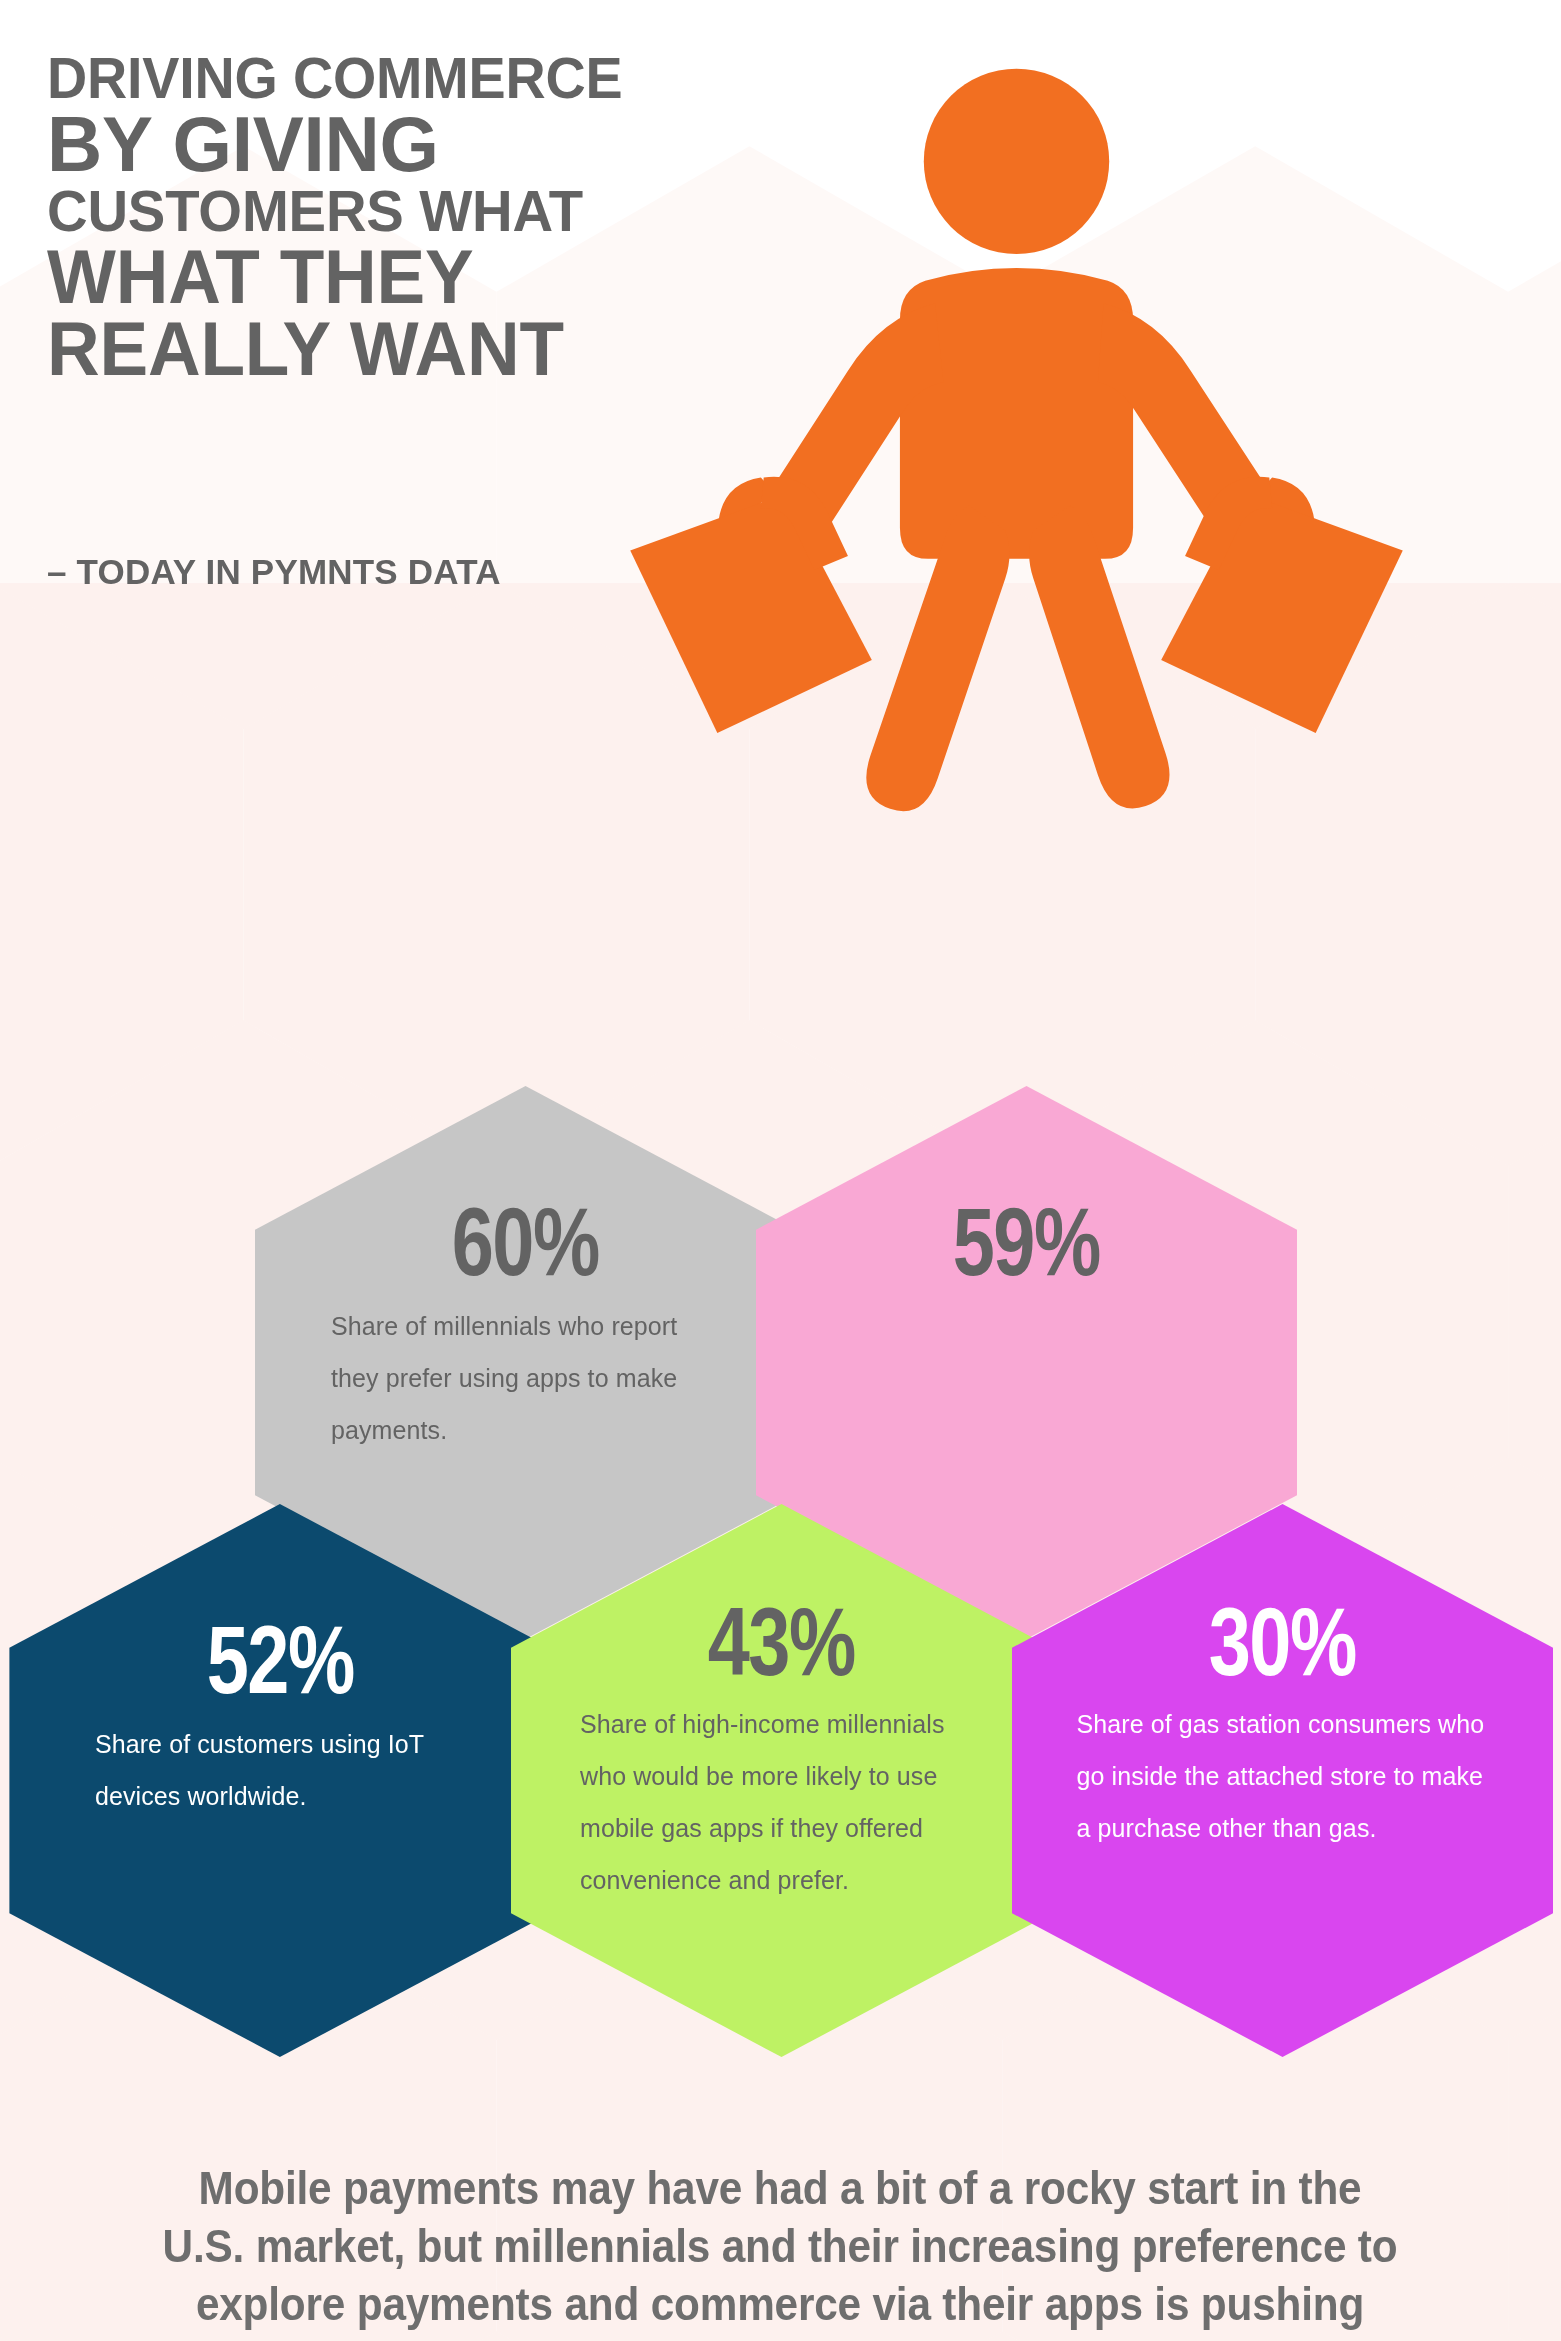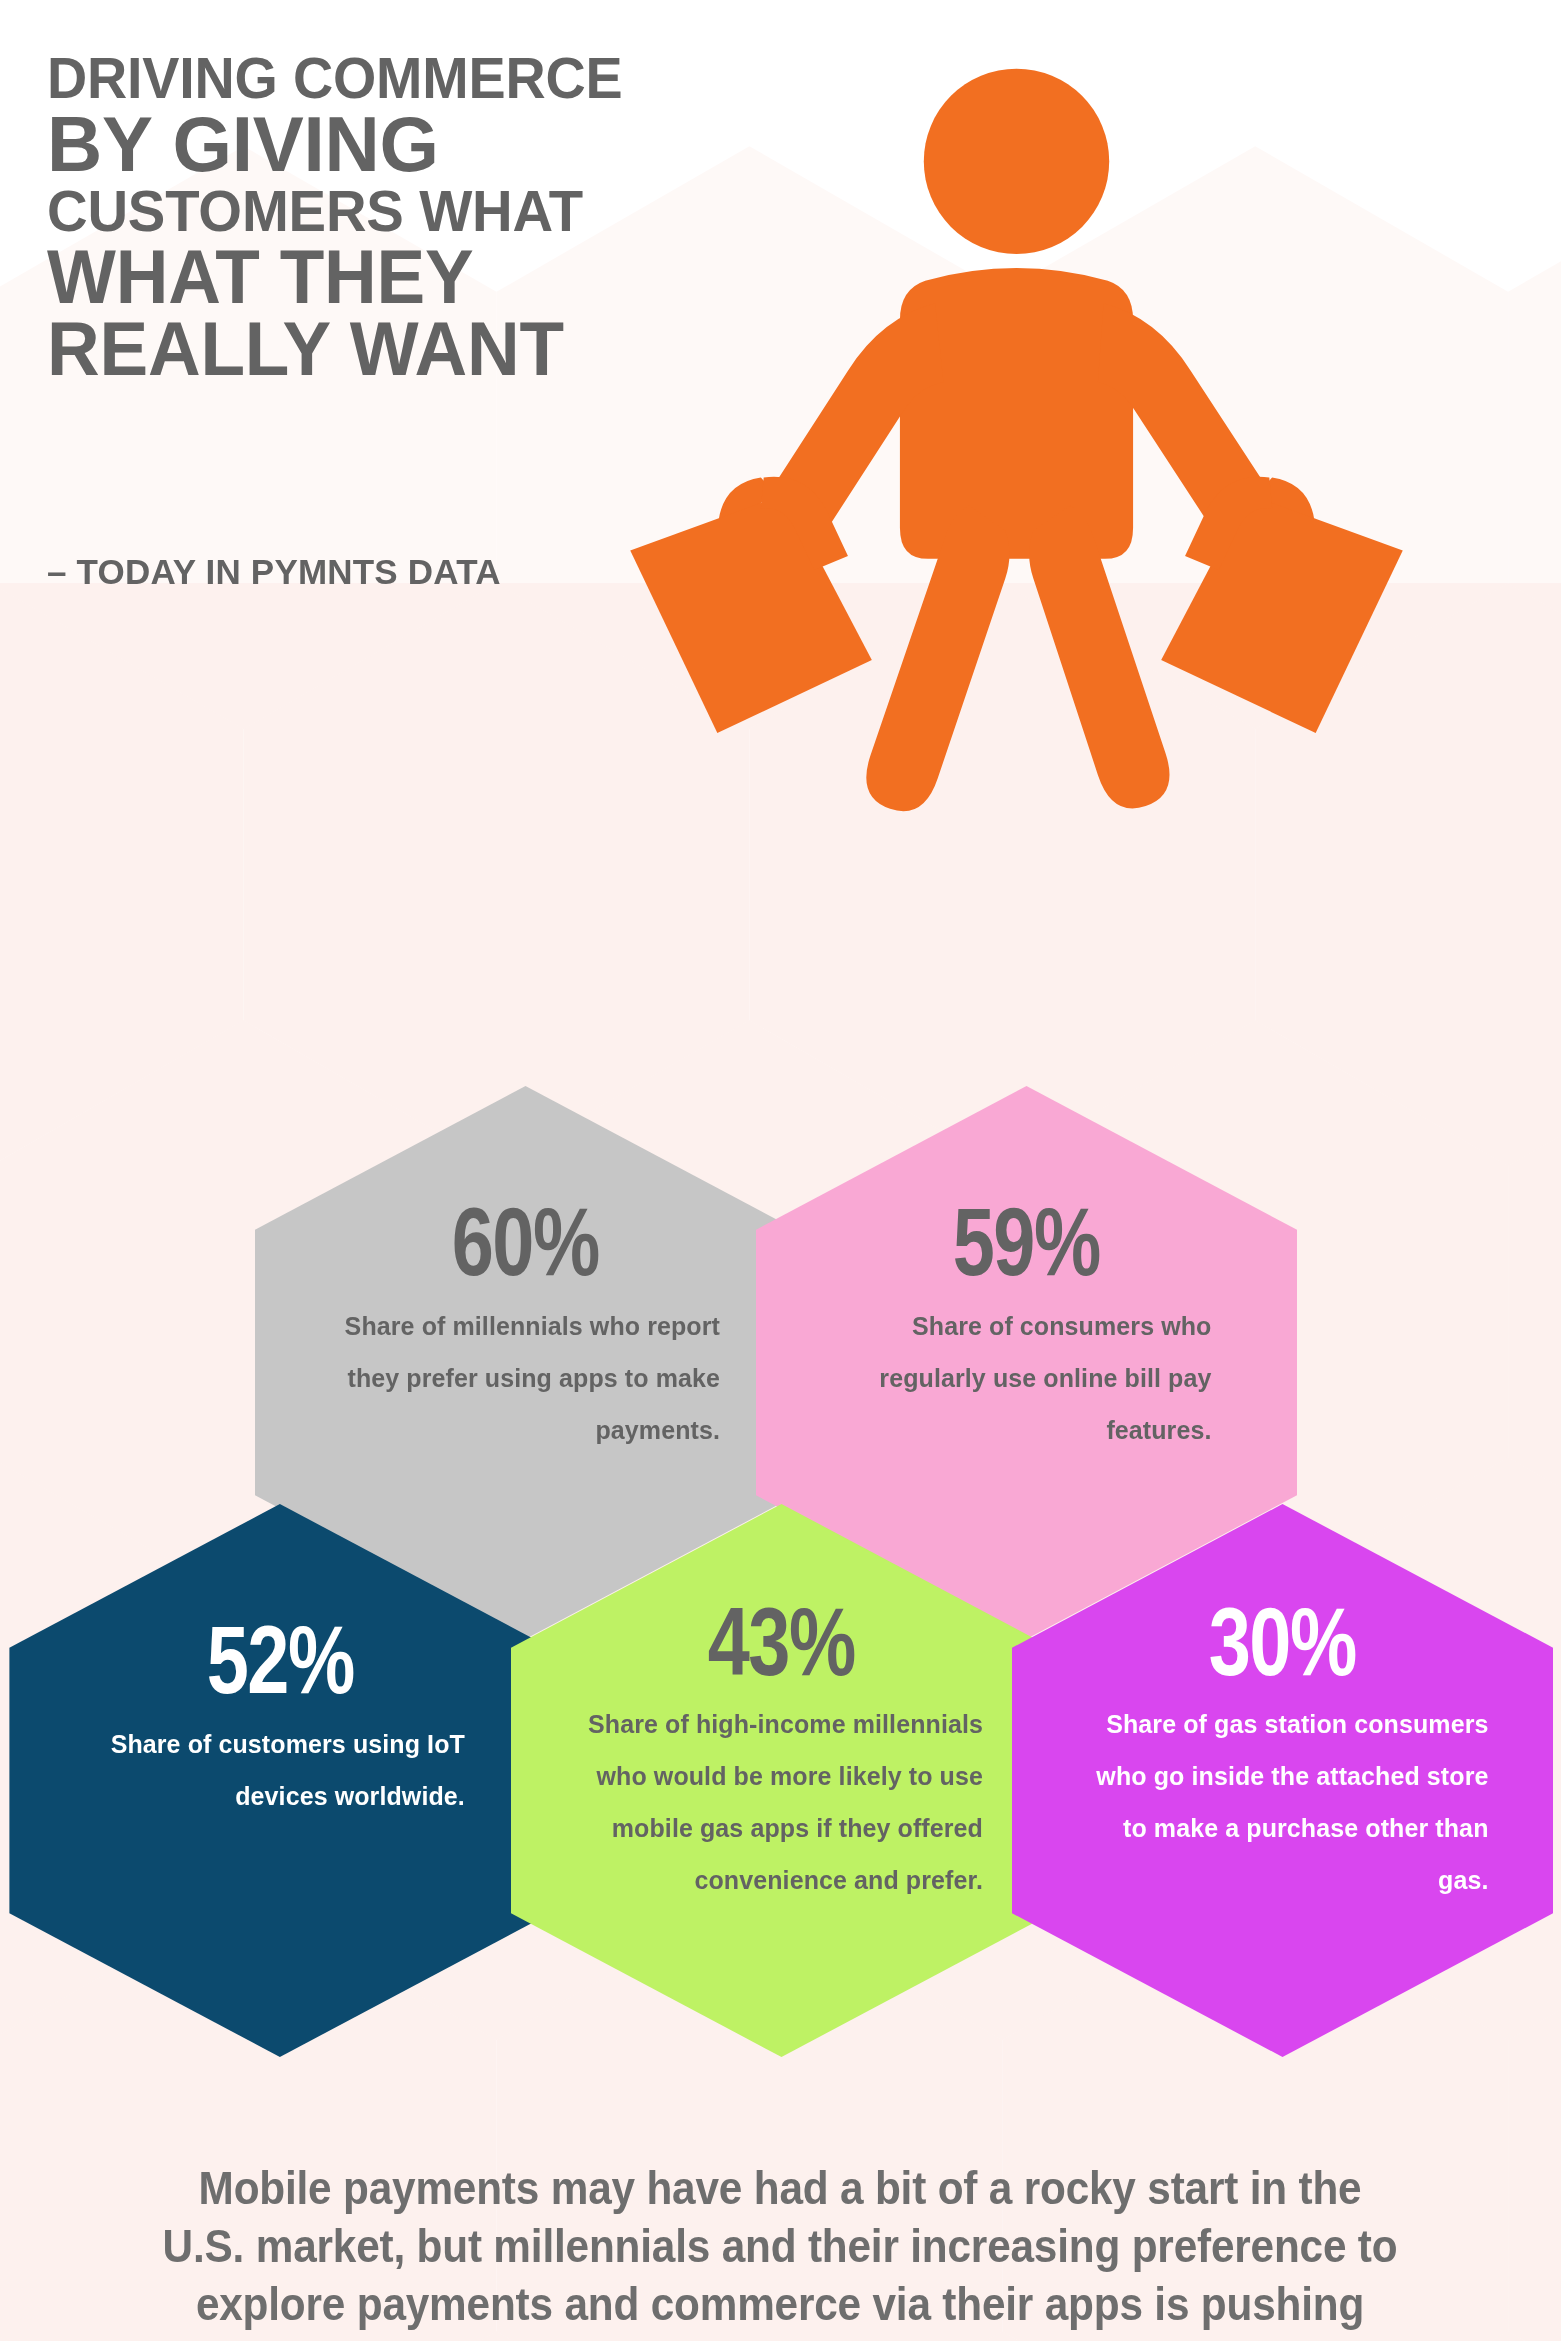--- a/index.html
+++ b/index.html
@@ -82,22 +82,22 @@
     font-size: 97px;
     font-weight: 700;
     line-height: 1;
     letter-spacing: -1.9px;
     transform: scaleX(0.78);
     white-space: nowrap;
   }
   .stat-desc {
     font-size: 25px;
     line-height: 2.08;
-    text-align: right;
-    font-weight: 700;
+    text-align: left;
+    font-weight: 400;
     letter-spacing: 0.1px;
     max-width: 389px;
   }
 
   
   #closing-para {
     position: absolute;
     left: 101px;
     top: 2160px;
     width: 1358px;
@@ -207,21 +207,20 @@
     </g>
   </svg>
 
   <div class="stat-hex" style="left:255px; top:1086px; background:#C6C6C6; color:#636363; padding-top:107px;">
     <div class="stat-pct">60%</div>
     <div class="stat-desc" style="margin-top:10.3px; color:#636363;">Share of millennials who report they prefer using apps to make payments.</div>
   </div>
 
   <div class="stat-hex" style="left:756px; top:1086px; background:#f9a8d4; color:#636363; padding-top:107px;">
     <div class="stat-pct">59%</div>
-    <div class="stat-desc" style="margin-top:10.3px; color:#636363; max-width:370px;">Share of consumers who regularly use online bill pay features.</div>
   </div>
 
   <div class="stat-hex" style="left:9.4px; top:1504px; background:#0c4a6e; color:#FFFFFF; padding-top:107px;">
     <div class="stat-pct">52%</div>
     <div class="stat-desc" style="margin-top:10.3px; color:#FFFFFF; max-width:370px;">Share of customers using IoT devices worldwide.</div>
   </div>
 
   <div class="stat-hex" style="left:511px; top:1504px; background:#bef264; color:#636363; padding-top:89px;">
     <div class="stat-pct">43%</div>
     <div class="stat-desc" style="margin-top:8.4px; color:#636363; max-width:403px;">Share of high-income millennials who would be more likely to use mobile gas apps if they offered convenience and prefer.</div>

